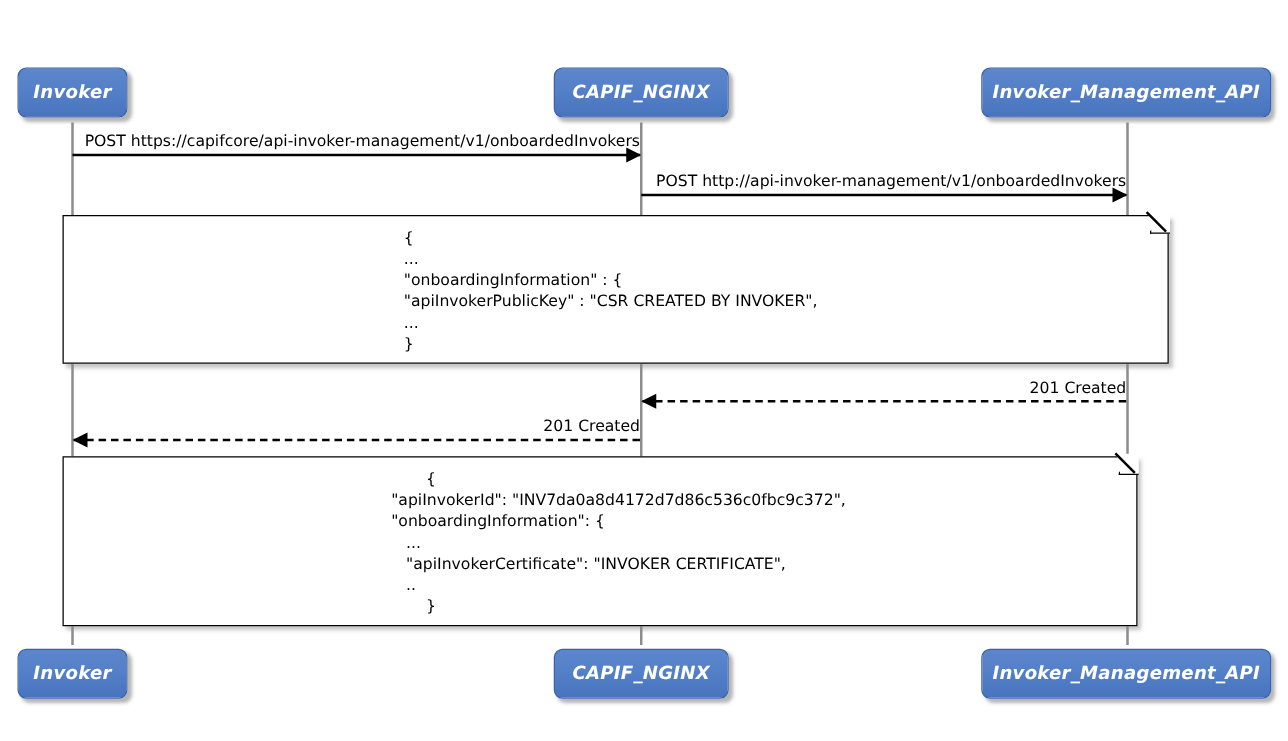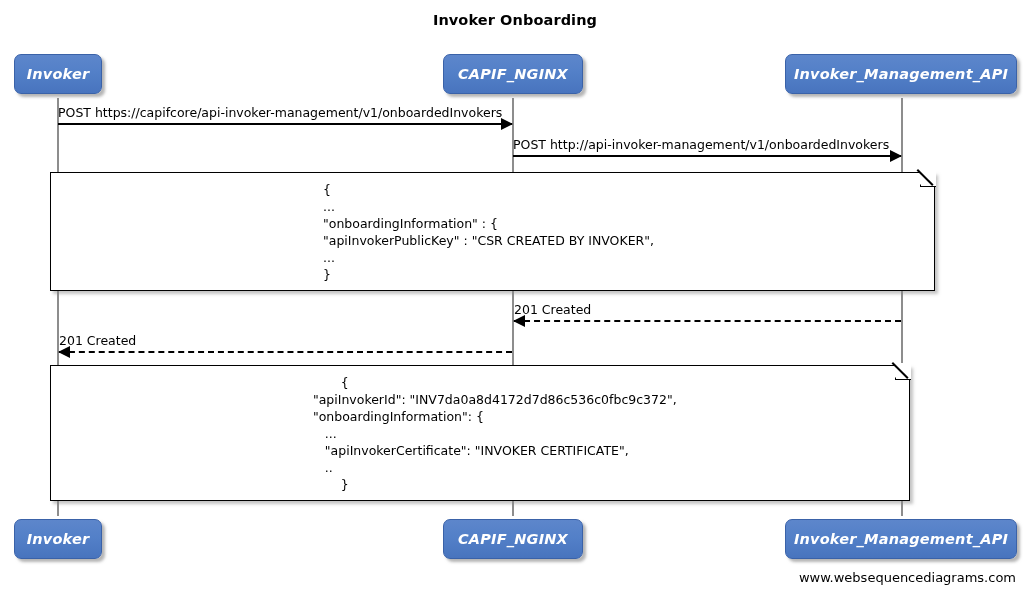--- a/index.html
+++ b/index.html
@@ -102,21 +102,21 @@
     border-left: 12px solid #000000;
   }
   .msg .head.left {
     left: -1px;
     border-right: 12px solid #000000;
   }
   .msg .label {
     position: absolute;
     bottom: 5px;
     width: 100%;
-    text-align: left;
+    text-align: right;
     font-size: 12.5px;
     color: #000000;
     white-space: nowrap;
     font-family: "DejaVu Sans", sans-serif;
   }
 
   
   .note {
     position: absolute;
     box-sizing: border-box;
@@ -175,21 +175,20 @@
     font-family: "DejaVu Sans", sans-serif;
   }
   .note-1 .note-body { padding-left: 272px; }
   .note-2 .note-body { padding-left: 250px; }
 </style>
 </head>
 <body>
 
 <div id="canvas">
 
-  <div class="diagram-title">Invoker Onboarding</div>
 
   <div class="lifeline" style="left:57px;"></div>
   <div class="lifeline" style="left:512px;"></div>
   <div class="lifeline" style="left:901px;"></div>
 
   <div class="participant" style="left:14px; top:54px; width:88px;">Invoker</div>
   <div class="participant" style="left:443px; top:54px; width:140px;">CAPIF_NGINX</div>
   <div class="participant" style="left:785px; top:54px; width:232px;">Invoker_Management_API</div>
 
   <div class="msg" style="left:58px; top:123px; width:454px;">
@@ -238,15 +237,14 @@
       <div class="note-line">      "apiInvokerCertificate": "INVOKER CERTIFICATE",</div>
       <div class="note-line">      ..</div>
       <div class="note-line">          }</div>
     </div>
   </div>
 
   <div class="participant" style="left:14px; top:519px; width:88px;">Invoker</div>
   <div class="participant" style="left:443px; top:519px; width:140px;">CAPIF_NGINX</div>
   <div class="participant" style="left:785px; top:519px; width:232px;">Invoker_Management_API</div>
 
-  <div class="footer-credit">www.websequencediagrams.com</div>
 
 </div>
 
 </body></html>

